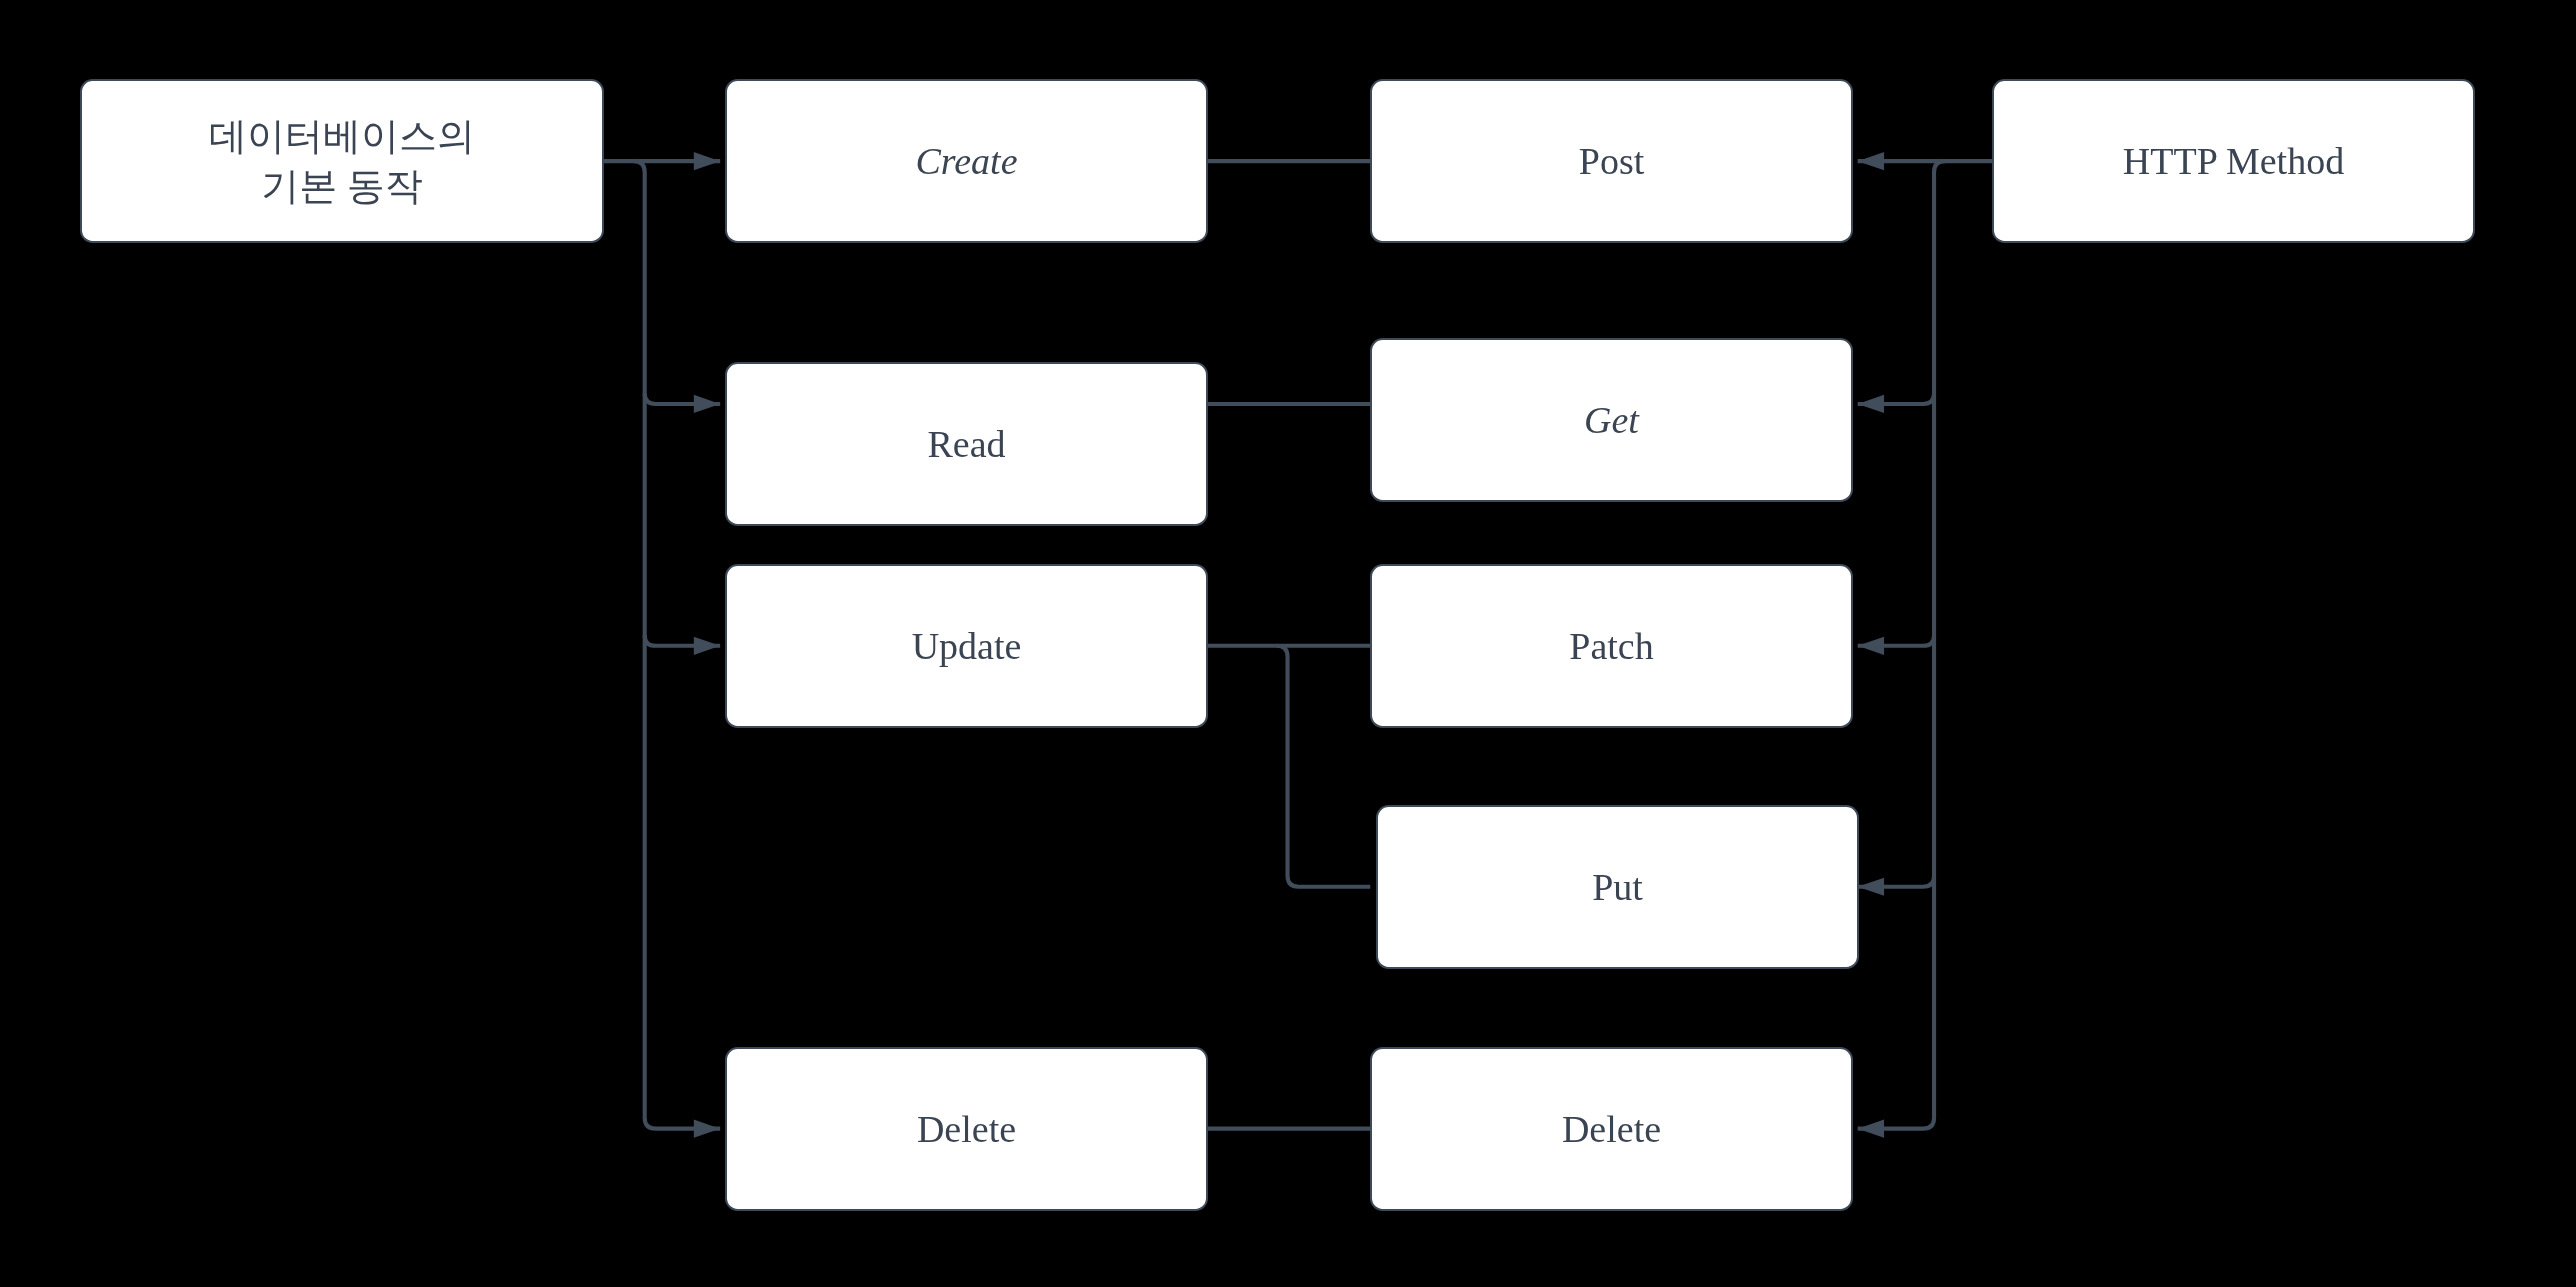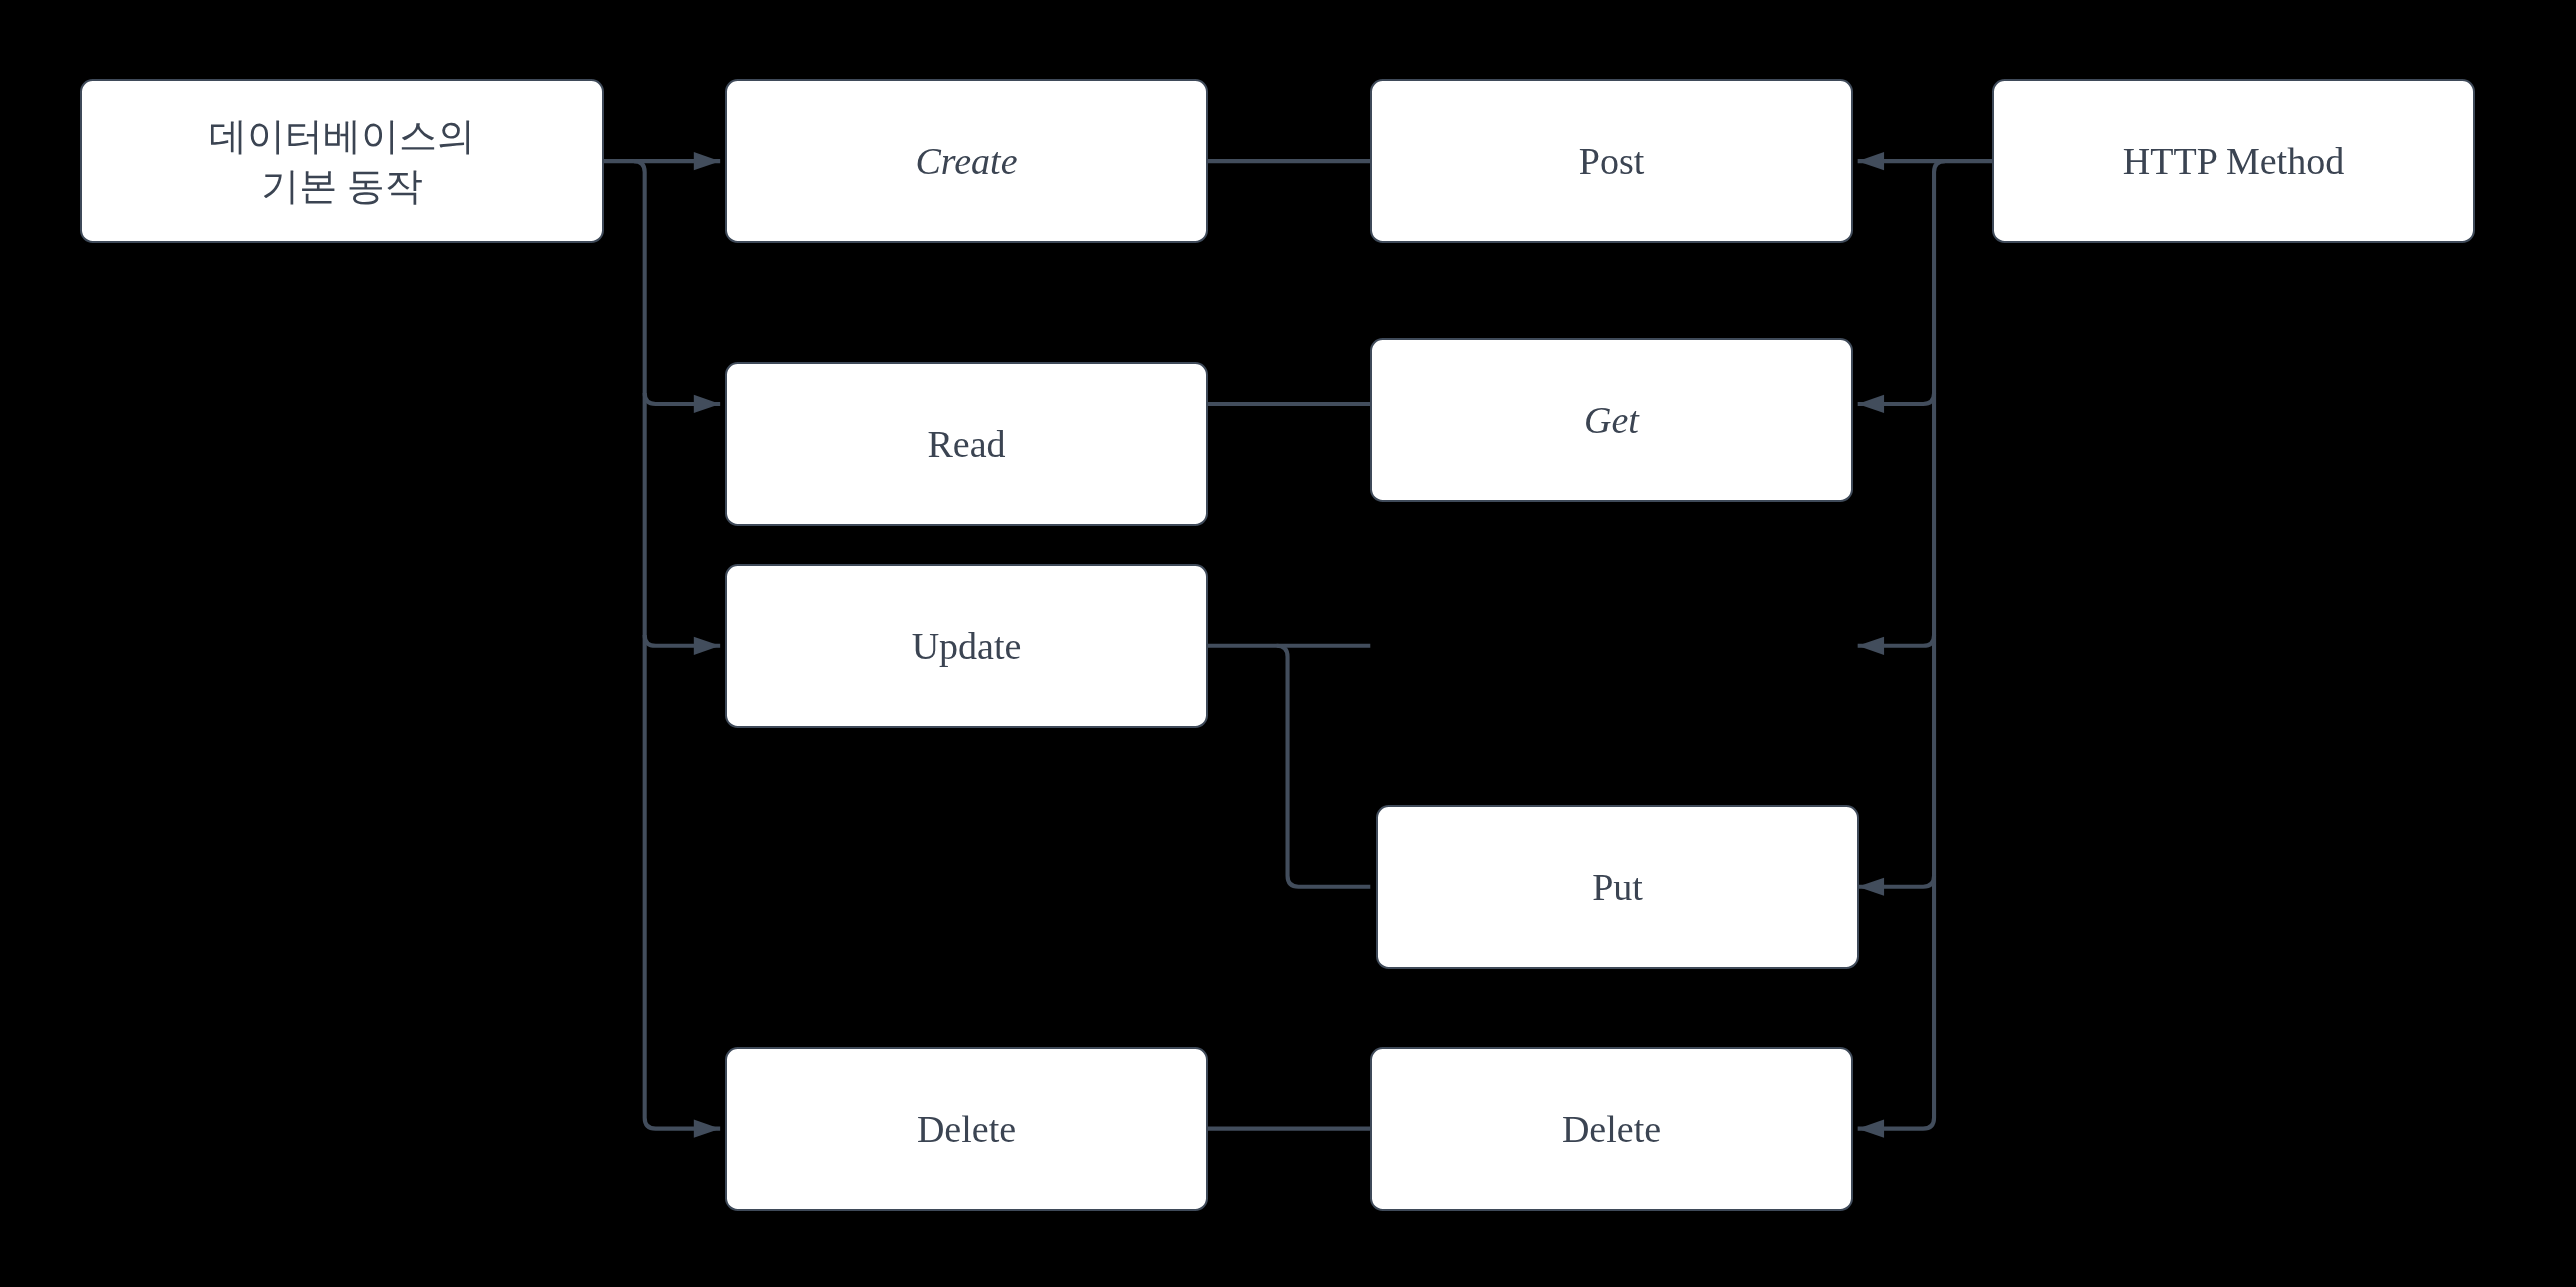--- a/index.html
+++ b/index.html
@@ -113,20 +113,23 @@
   </div>
 
   <div class="node" style="left:1370px; top:338px;font-style:italic;">
     <span class="node-label">Get</span>
   </div>
 
   <div class="node" style="left:725px; top:564px;">
     <span class="node-label">Update</span>
   </div>
 
+  <div class="node" style="left:1370px; top:564px;">
+    <span class="node-label">Patch</span>
+  </div>
 
   <div class="node" style="left:1376px; top:805px;">
     <span class="node-label">Put</span>
   </div>
 
   <div class="node" style="left:725px; top:1047px;">
     <span class="node-label">Delete</span>
   </div>
 
   <div class="node" style="left:1370px; top:1047px;">

